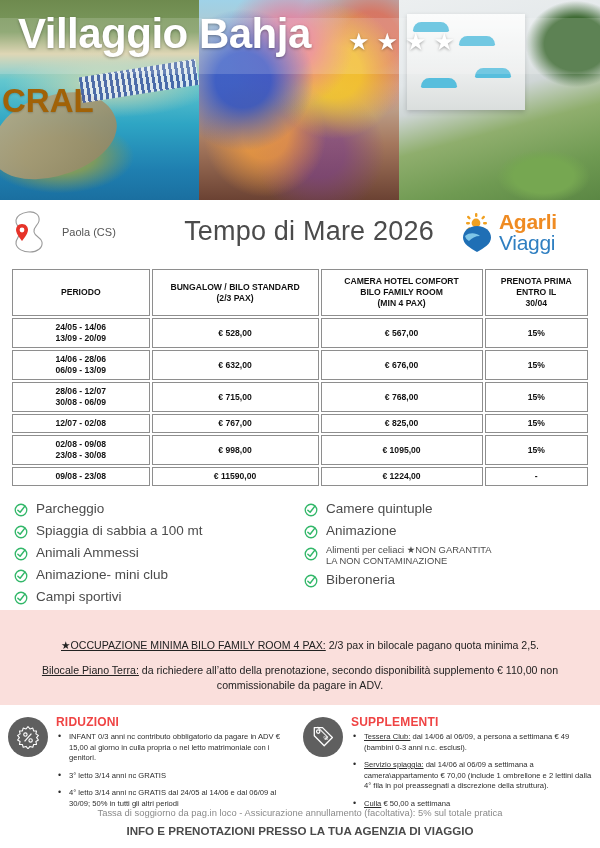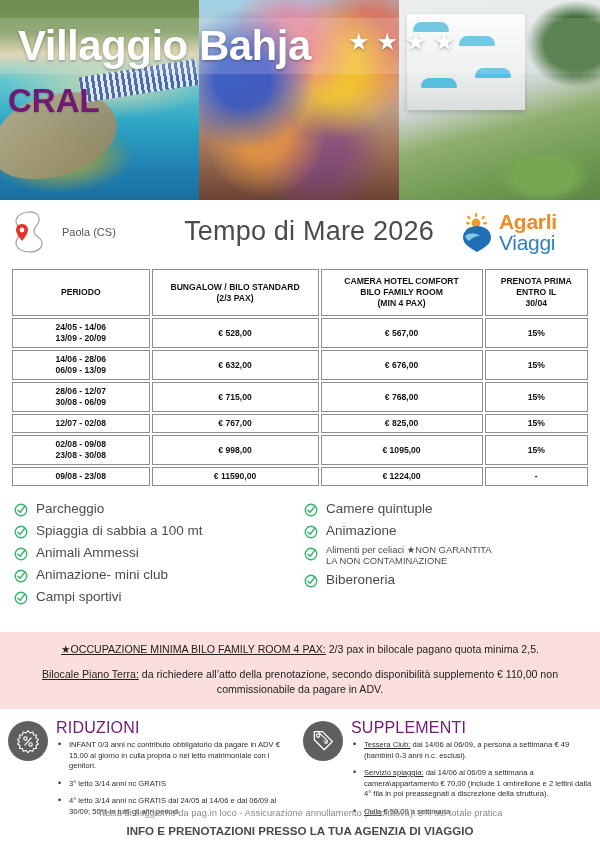--- a/index.html
+++ b/index.html
@@ -42,26 +42,26 @@
       linear-gradient(165deg, #eceff0 0%, #e2e7e9 34%, #cfd6d6 46%, #8fae6d 62%, #6f9a52 82%, #5b8744 100%);
   }
   .pane-resort::before { content:""; position:absolute; left:8px; top:14px; width:118px; height:96px;
     background: linear-gradient(to bottom,#fbfcfc 0%,#eceeee 60%,#dadedd 100%);
     box-shadow: 0 2px 5px rgba(0,0,0,.18); }
   .pane-resort::after { content:""; position:absolute; left:14px; top:22px; width:36px; height:10px;
     background:#57bedd; border-radius:10px 10px 2px 2px;
     box-shadow: 46px 14px 0 #57bedd, 8px 56px 0 #57bedd, 62px 46px 0 #57bedd; }
 
   .hero-scrim { position:absolute; left:0; top:18px; width:600px; height:56px; background: rgba(255,255,255,.16); }
-  .hero-title { position:absolute; left:18px; top:20px; font-size:42px; line-height:52px; font-weight:700;
+  .hero-title { position:absolute; left:18px; top:8px; font-size:42px; line-height:52px; font-weight:700;
     color:#ffffff; letter-spacing:-.5px; text-shadow:0 1px 3px rgba(0,0,0,.35); white-space:nowrap; }
   .hero-stars { position:absolute; left:348px; top:28px; font-size:24px; letter-spacing:7px; color:#ffffff;
     text-shadow:0 1px 3px rgba(0,0,0,.35); }
-  .hero-sub { position:absolute; left:8px; top:82px; font-size:33px; line-height:38px; font-weight:700;
-    color:#701a75; letter-spacing:0px; text-shadow:0 1px 2px rgba(0,0,0,.18); }
+  .hero-sub { position:absolute; left:2px; top:82px; font-size:33px; line-height:38px; font-weight:700;
+    color:#a16207; letter-spacing:0px; text-shadow:0 1px 2px rgba(0,0,0,.18); }
 
   
   .titlebar { position:relative; height:63px; display:flex; align-items:center; padding:0 8px; }
   .loc { display:flex; align-items:center; gap:12px; width:150px; }
   .loc-map { width:42px; height:44px; flex:0 0 auto; }
   .loc-label { font-size:11px; color:#555; }
   .main-title { flex:1; text-align:center; font-size:27px; color:#4b4b4b; font-weight:400; letter-spacing:.2px; }
   .brand { width:132px; display:flex; align-items:center; gap:5px; }
   .brand-mark { width:34px; height:40px; flex:0 0 auto; }
   .brand-words { line-height:1; }
@@ -88,32 +88,32 @@
 
   
   .amen { display:flex; margin:12px 14px 0; gap:8px; }
   .amen-col { width:50%; }
   .amen-row { display:flex; align-items:flex-start; gap:8px; margin-bottom:5px; }
   .chk { flex:0 0 auto; width:14px; height:14px; margin-top:3px; }
   .amen-text { font-size:13.5px; color:#4c4c4c; line-height:17px; }
   .amen-text.small { font-size:9.4px; line-height:11px; color:#4c4c4c; }
 
   
-  .note { margin:22px 0 0; background:#fadfdc; padding:10px 18px 12px; text-align:center; }
+  .note { margin:0 0 0; background:#fadfdc; padding:28px 18px 12px; text-align:center; }
   .note-p { font-size:10.6px; color:#222; line-height:15px; }
   .note-p + .note-p { margin-top:10px; }
   .note-p u { text-decoration:underline; }
 
   
   .cols { display:flex; margin:10px 8px 0; gap:6px; }
   .col { width:50%; display:flex; gap:8px; }
   .badge { flex:0 0 auto; width:40px; height:40px; border-radius:50%; background:#5f5f5f;
     display:flex; align-items:center; justify-content:center; margin-top:2px; }
   .col-body { flex:1; }
-  .col-title { font-size:16px; font-weight:400; color:#701a75; letter-spacing:.2px; margin-bottom:3px; }
+  .col-title { font-size:12px; font-weight:700; color:#ef4444; letter-spacing:.2px; margin-bottom:3px; }
   ul.items { list-style:none; }
   ul.items li { position:relative; padding-left:13px; font-size:7.6px; line-height:10.5px; color:#2c2c2c;
     margin-bottom:7px; }
   ul.items li::before { content:"\2022"; position:absolute; left:2px; top:-1px; font-size:9px; color:#2c2c2c; }
   ul.items li u { text-decoration:underline; }
 
   
   .footer { position:absolute; left:0; bottom:8px; width:600px; text-align:center; }
   .foot-1 { font-size:9.4px; color:#8a8a8a; line-height:14px; }
   .foot-2 { font-size:11.6px; font-weight:700; color:#4a4a4a; line-height:18px; margin-top:2px; }

